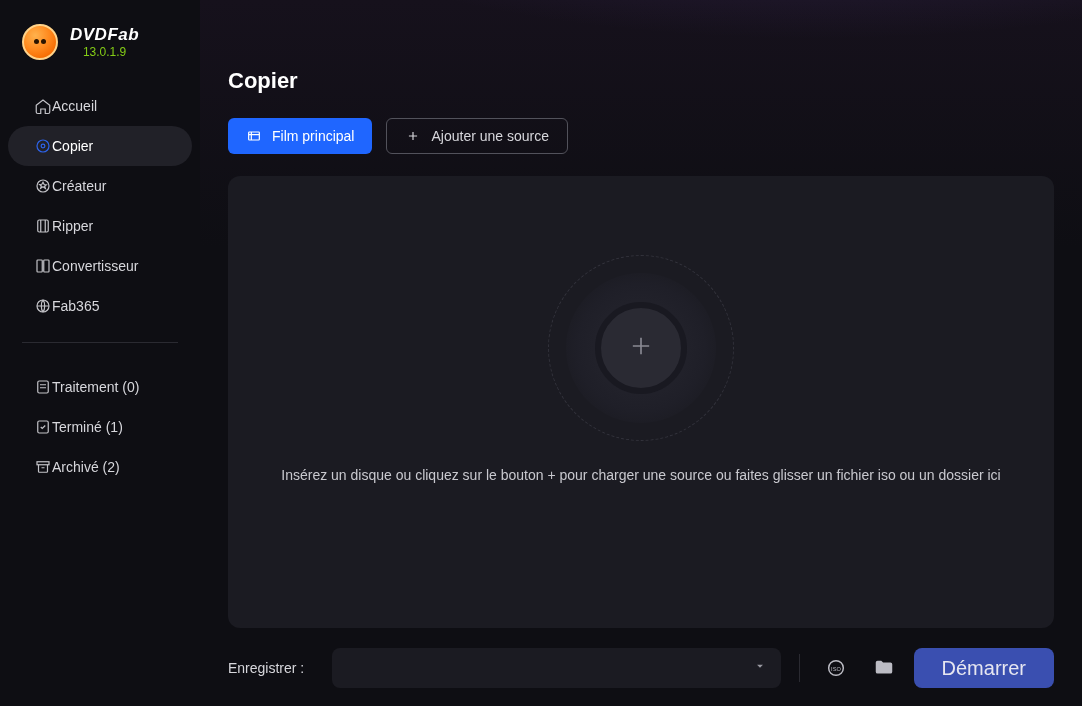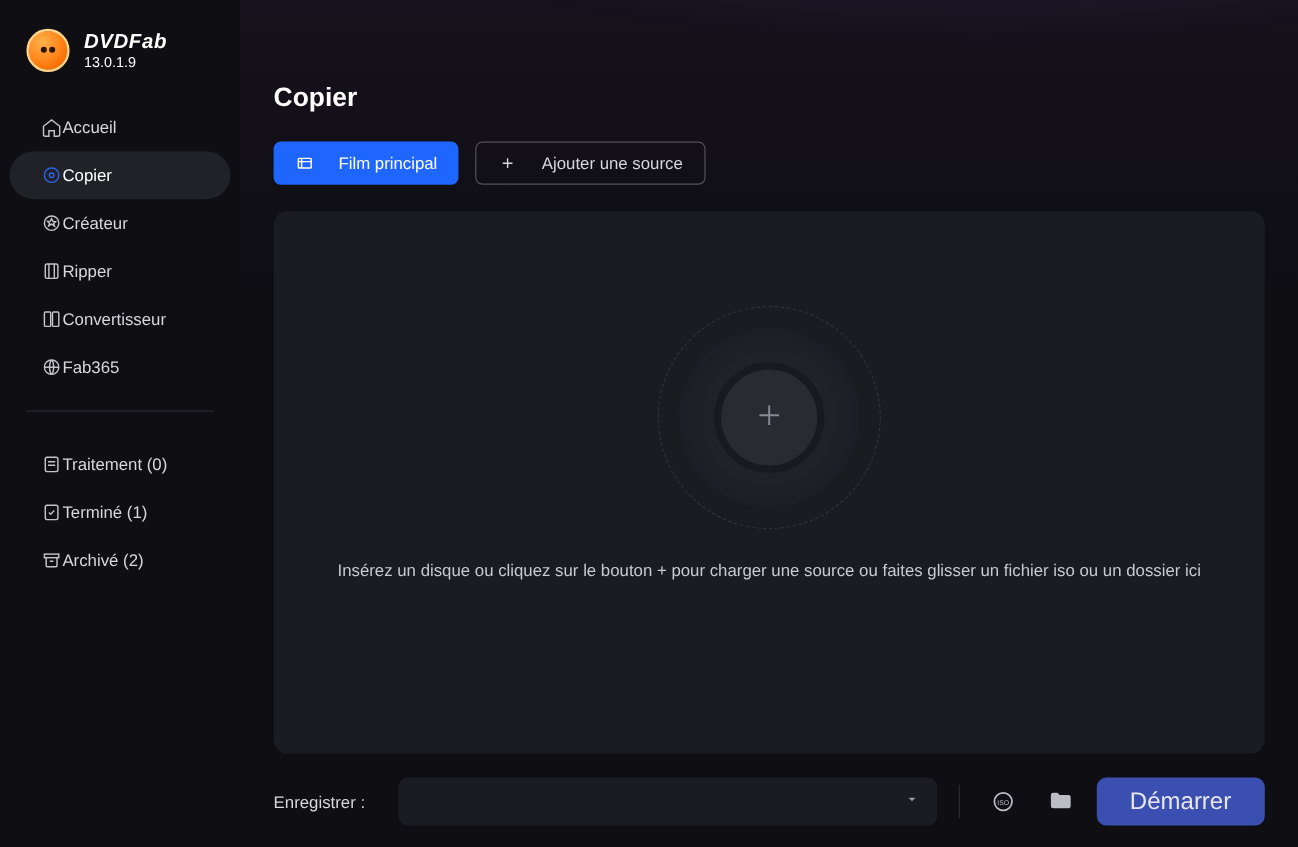--- a/index.html
+++ b/index.html
@@ -50,23 +50,23 @@
     border: 2px solid #ffd38a;
     position: relative;
     overflow: hidden;
   }
   .logo::before, .logo::after {
     content:""; position:absolute; background:#2b1400; border-radius:50%;
     width:5px; height:5px; top:13px;
   }
   .logo::before { left:10px; }
   .logo::after  { right:10px; }
-  .brand-text { display:flex; flex-direction:column; }
+  .brand-text { display:flex; flex-direction:column;text-align:center; }
   .brand-name { font-weight:800; font-style:italic; font-size:17px; letter-spacing:.5px; color:#fff; }
-  .brand-version { font-size:12px; color:#ffffff; margin-top:0; }
+  .brand-version { font-size:12px; color:#84cc16; margin-top:0; }
   .nav { margin-top: 8px; }
   .nav-item {
     display:flex; align-items:center; 
     height:40px; padding:0 18px 0 26px; margin:0 8px;
     color:#d7d7dc; font-size:14px; cursor:pointer;
     border-radius: 20px;
   }
   .nav-item.active {
     background:#212128;
     color:#fff;
@@ -84,21 +84,21 @@
     padding: 0 28px 18px 28px;
     display:flex; flex-direction:column;
     position:relative;
   }
   .header { padding-top: 68px; }
   .page-title { font-size:22px; font-weight:700; color:#fff; }
   .page-desc { margin-top:12px; font-size:13.5px; color:#c0c0c7; line-height:1.4; max-width: 820px; }
   .page-desc a { color:#4a7dff; text-decoration:underline; }
   .actions { display:flex; gap:14px; margin-top:24px; }
   .btn {
-    display:inline-flex; align-items:center; gap:20px;
+    display:inline-flex; align-items:center; gap:10px;
     height:36px; padding:0 18px; border-radius:6px;
     font-size:14px; cursor:pointer; border:none;
     background:none; color:#d7d7dc;
   }
   .btn-primary { background:#1f66ff; color:#fff; }
   .btn-outline { border:1px solid #52525b; }
   .btn .btn-icon { width:16px; height:16px; display:flex; align-items:center; justify-content:center; }
   .dropzone {
     margin-top:22px;
     background:#1b1b22;

